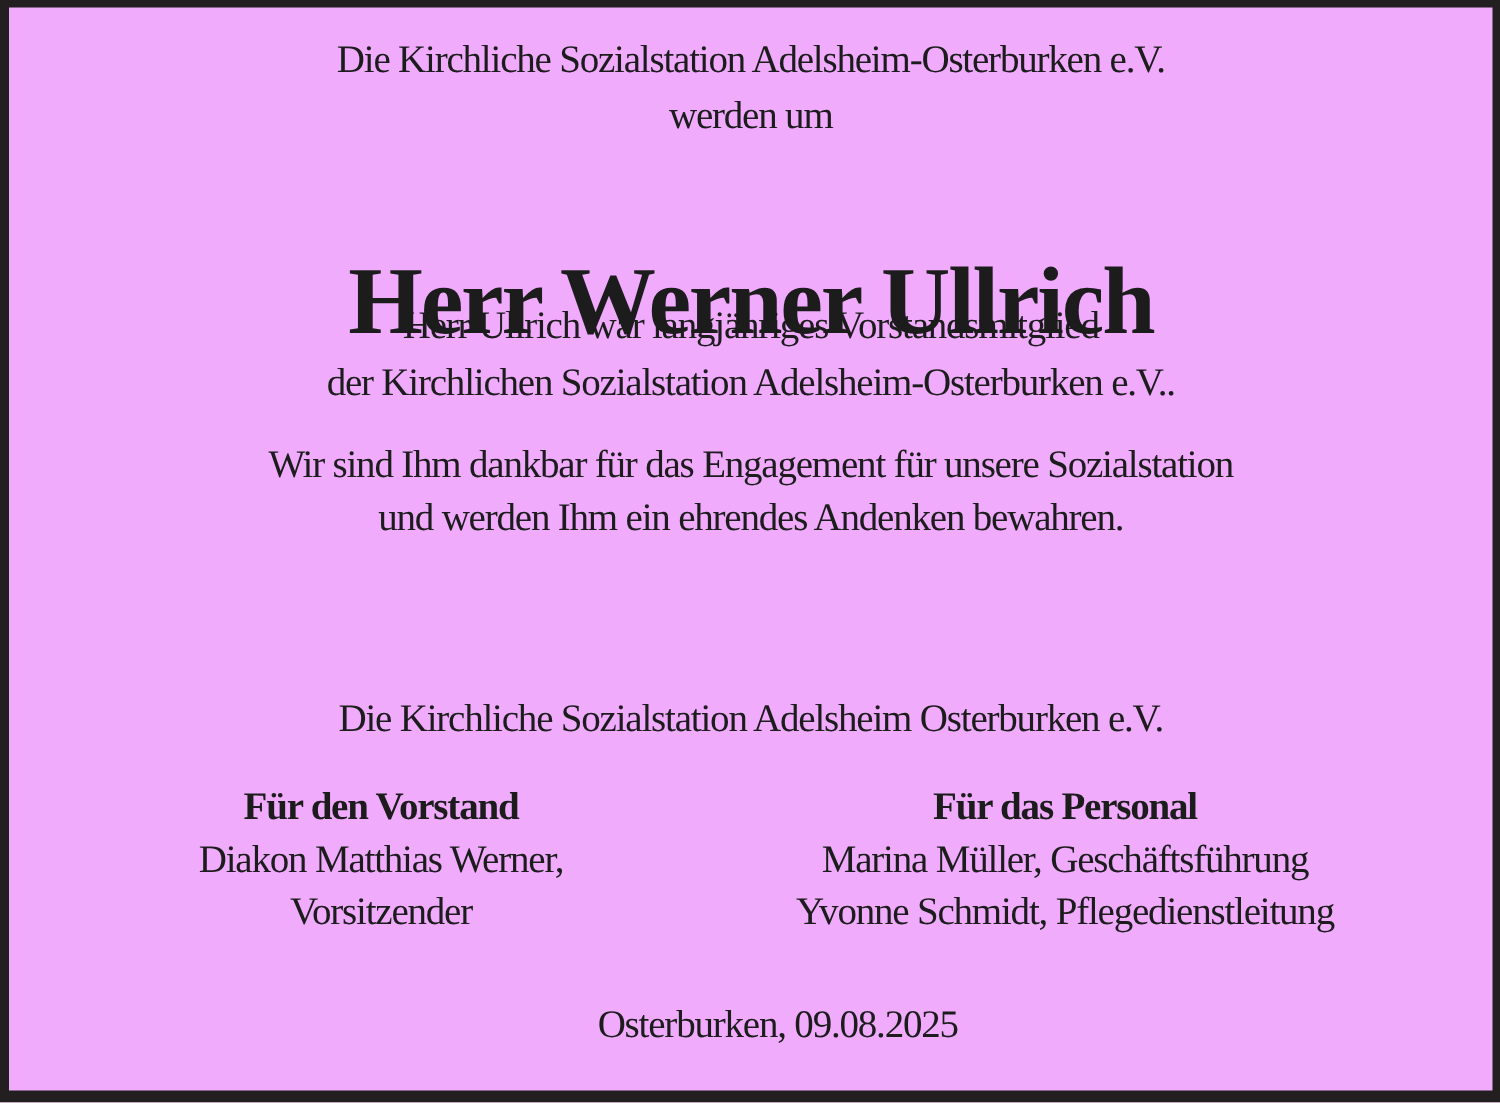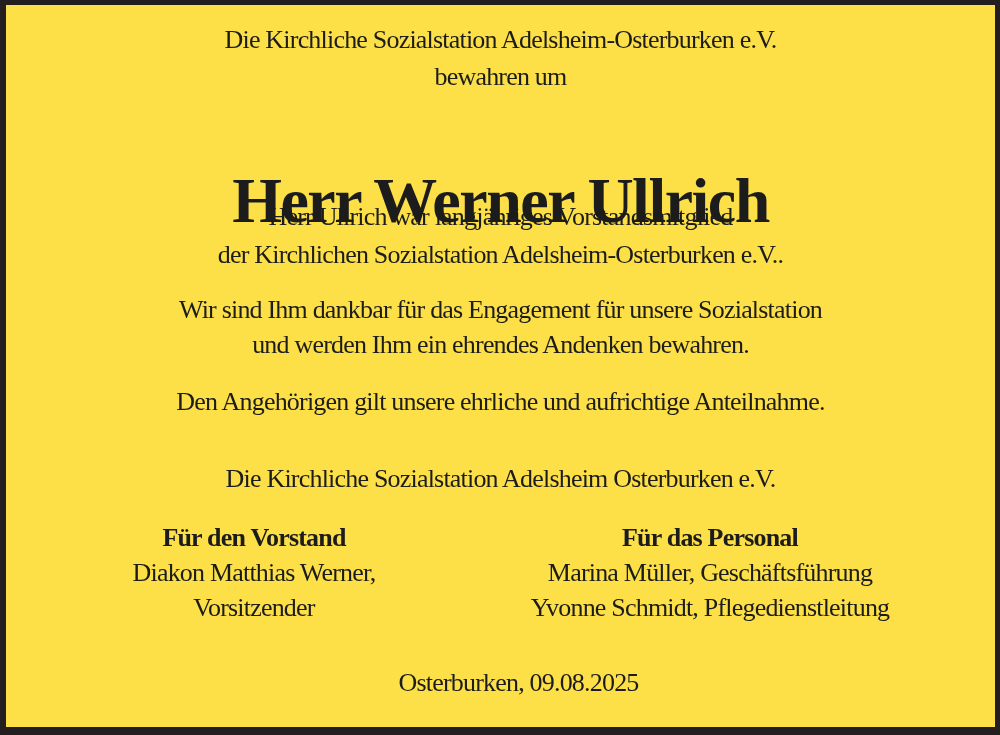--- a/index.html
+++ b/index.html
@@ -5,21 +5,21 @@
   html, body {
     margin: 0;
     padding: 0;
     background: #ffffff;
   }
   .notice {
     position: relative;
     width: 1000px;
     height: 735px;
     box-sizing: border-box;
-    background: #fde047;
+    background: #f0abfc;
     border-style: solid;
     border-color: #231f20;
     border-top-width: 5px;
     border-left-width: 6px;
     border-right-width: 5px;
     border-bottom-width: 8px;
     font-family: "Liberation Serif", "DejaVu Serif", serif;
     color: #1c1c1c;
     overflow: hidden;
   }
@@ -58,38 +58,35 @@
   .place-date { top: 660px; line-height: 35px; padding-left: 36px; }
   .line { display: block; }
 </style>
 </head>
 <body>
 
 <div class="notice">
 
   <div class="block body-text header-block">
     <span class="line">Die Kirchliche Sozialstation Adelsheim-Osterburken e.V.</span>
-    <span class="line">bewahren um</span>
+    <span class="line">werden um</span>
   </div>
 
   <h1 class="block deceased-name">Herr Werner Ullrich</h1>
 
   <div class="block body-text para1">
     <span class="line">Herr Ullrich war langjähriges Vorstandsmitglied</span>
     <span class="line">der Kirchlichen Sozialstation Adelsheim-Osterburken e.V..</span>
   </div>
 
   <div class="block body-text para2">
     <span class="line">Wir sind Ihm dankbar für das Engagement für unsere Sozialstation</span>
     <span class="line">und werden Ihm ein ehrendes Andenken bewahren.</span>
   </div>
 
-  <div class="block body-text para3">
-    <span class="line">Den Angehörigen gilt unsere ehrliche und aufrichtige Anteilnahme.</span>
-  </div>
 
   <div class="block body-text sig-org">Die Kirchliche Sozialstation Adelsheim Osterburken e.V.</div>
 
   <div class="sig-col left body-text">
     <span class="line sig-heading">Für den Vorstand</span>
     <span class="line">Diakon Matthias Werner,</span>
     <span class="line">Vorsitzender</span>
   </div>
 
   <div class="sig-col right body-text">

